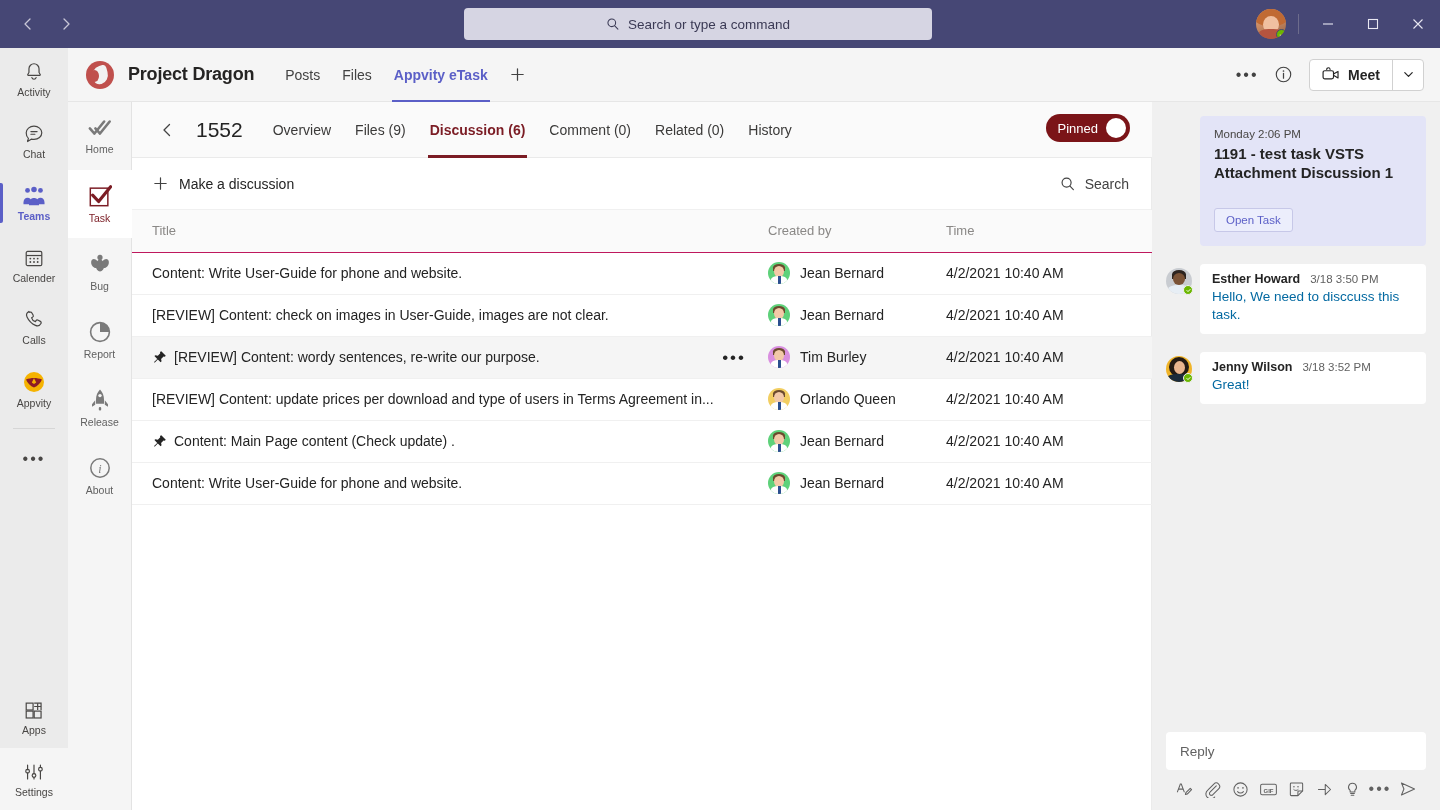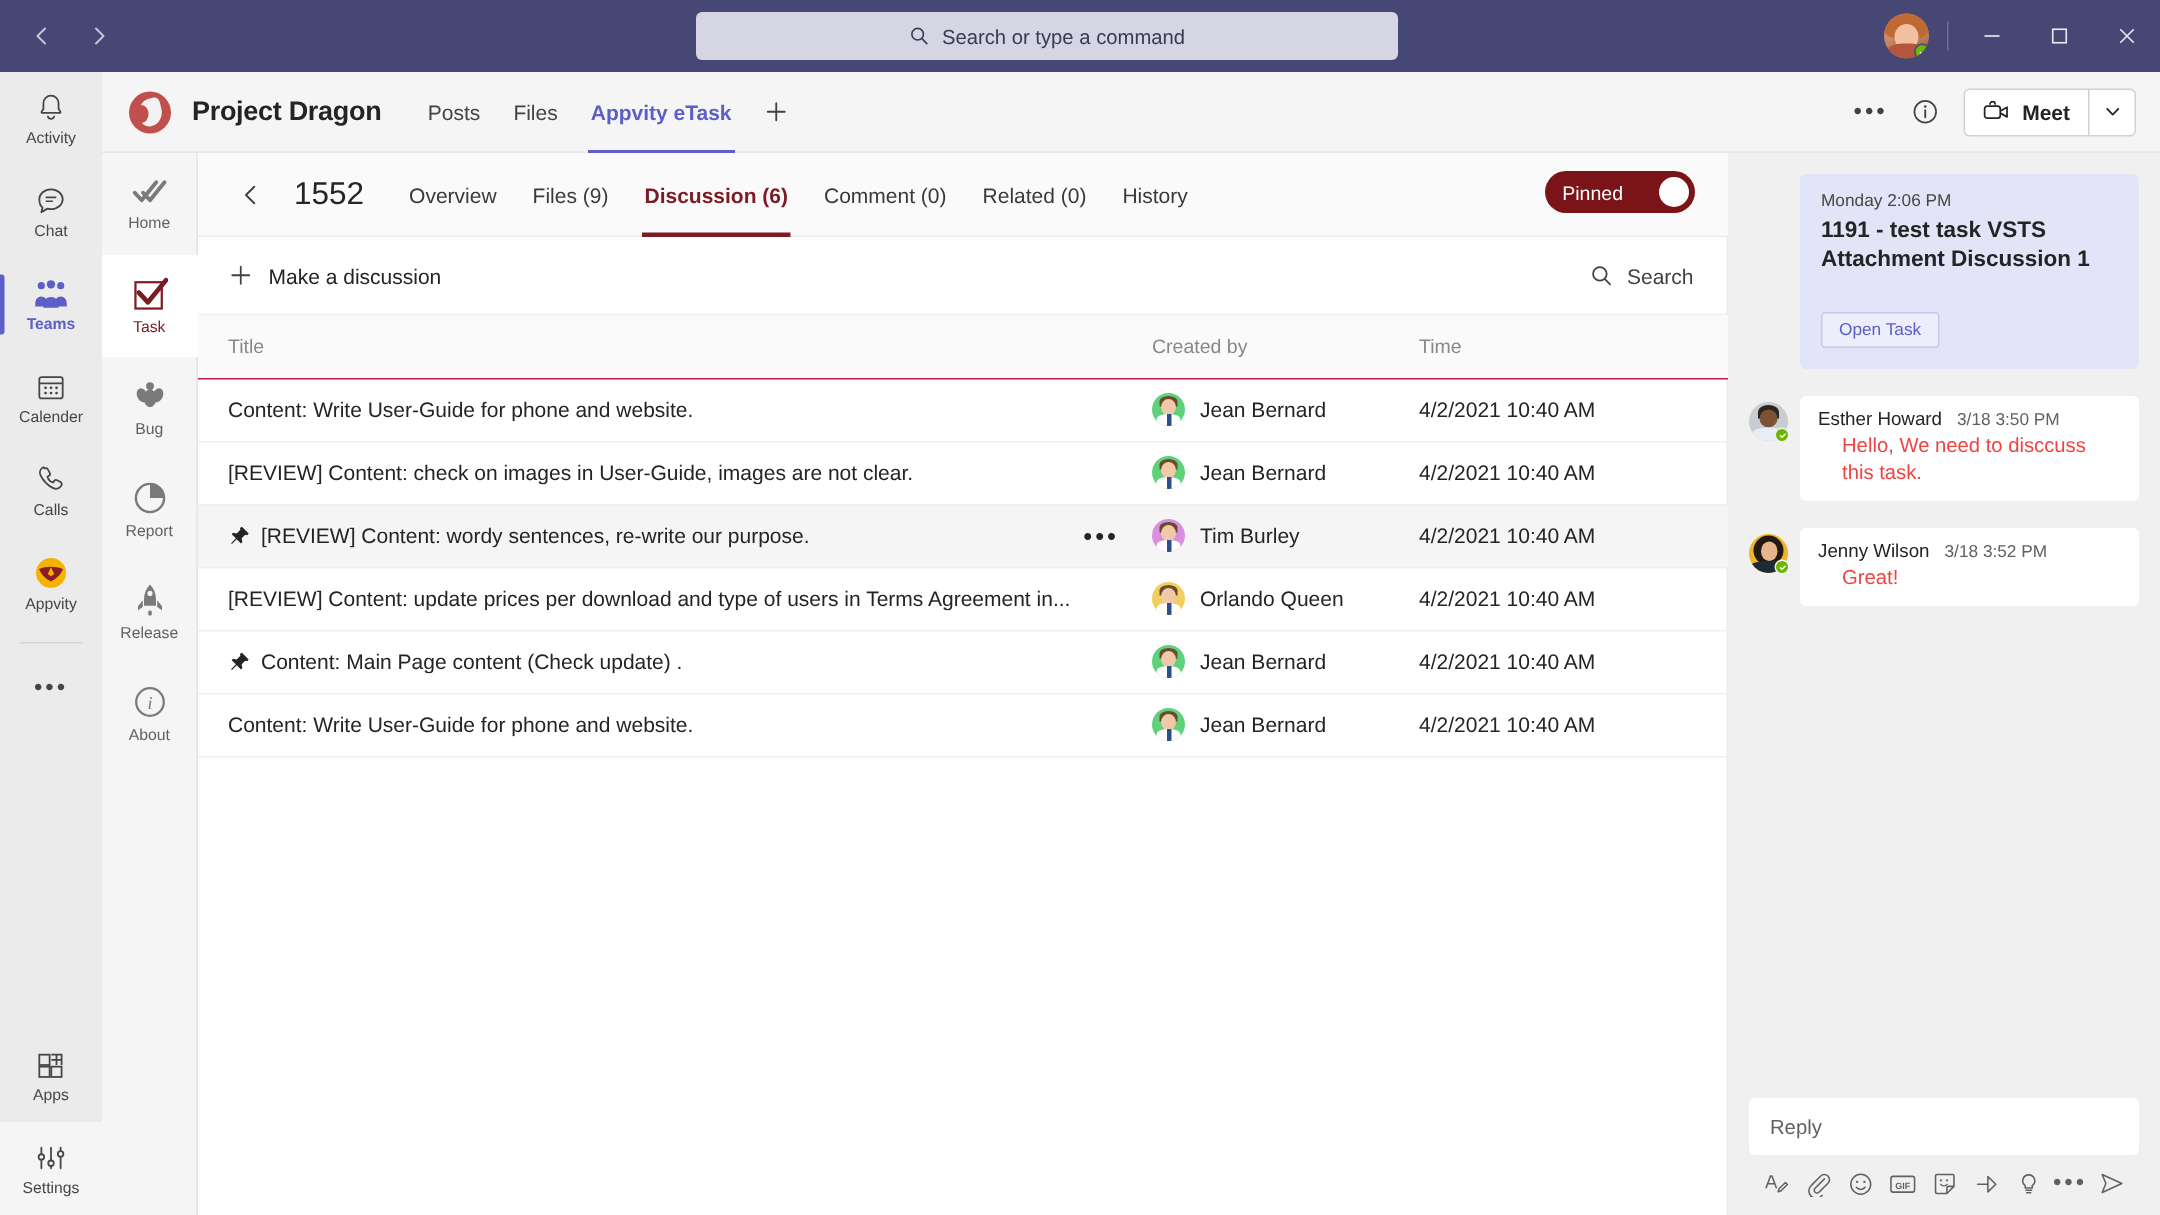--- a/index.html
+++ b/index.html
@@ -162,21 +162,21 @@
     font-size: 14px; color: #3b3a39; padding: 0 12px; height: 56px; display:flex; align-items:center;
     cursor: pointer; position: relative;
   }
   .task-tab.active { color: #7b1c24; font-weight: 600; }
   .task-tab.active::after {
     content:""; position:absolute; left:10px; right:10px; bottom:0; height:3px; background:#7b1c24;
   }
   .pinned-toggle {
     position:absolute; right: 22px; top: 12px; height: 28px; min-width: 78px;
     background: #7b1418; border-radius: 14px; display:flex; align-items:center;
-    padding: 0 4px 0 12px; gap: 24px; cursor: pointer;
+    padding: 0 4px 0 12px; gap: 8px; cursor: pointer;
   }
   .pinned-toggle span { font-size: 13px; color: #ffffff; }
   .pinned-knob { width: 20px; height: 20px; border-radius: 50%; background: #ffffff; }
 
   
   .card {
     margin: 0; background: #ffffff; flex: 1; display: flex; flex-direction: column;
     border-right: 1px solid #ebebeb; min-height: 0;
   }
   .card-toolbar {
@@ -233,23 +233,23 @@
     background: #eceefc; color: #5b5fc7; font-size: 11.5px; padding: 5px 11px; cursor:pointer;
   }
   .msg-row { display: flex; align-items: flex-start; gap: 8px; margin-top: 18px; }
   .msg-av { width: 26px; height: 26px; border-radius: 50%; flex:none; position:relative; overflow:visible; margin-top: 4px;}
   .msg-av .inner { width:26px; height:26px; border-radius:50%; overflow:hidden; position:relative; }
   .msg-presence { position:absolute; right:-1px; bottom:-1px; width:10px; height:10px; border-radius:50%;
     background:#6bb700; border:1.5px solid #f0f0f0; display:flex; align-items:center; justify-content:center; }
   .msg-presence svg { width:5px; height:5px; }
   .bubble { background: #ffffff; border-radius: 4px; padding: 8px 12px 10px 12px; flex:1; min-width:0; }
   .bub-head { display:flex; align-items:baseline; gap: 10px; }
-  .bub-name { font-size: 12.5px; font-weight: 400; color: #242424; }
+  .bub-name { font-size: 12.5px; font-weight: 700; color: #242424; }
   .bub-time { font-size: 11.5px; color: #616161; }
-  .bub-text { font-size: 13.5px; color: #ef4444; line-height: 18px; margin-top: 2px; margin-left: 16px; }
+  .bub-text { font-size: 13.5px; color: #0369a1; line-height: 18px; margin-top: 2px; }
 
   .reply-area { padding: 0 14px 8px 14px; }
   .reply-box {
     background: #ffffff; border-radius: 4px; height: 38px; display:flex; align-items:center;
     padding: 0 14px; cursor: text;
   }
   .reply-box span { font-size: 13.5px; color: #616161; }
   .reply-tools { display:flex; align-items:center; gap: 0; margin-top: 6px; padding: 0 4px; }
   .rt { width: 29px; height: 26px; display:flex; align-items:center; justify-content:center; color:#616161; cursor:pointer; }
   .rt.send { margin-left: auto; }

